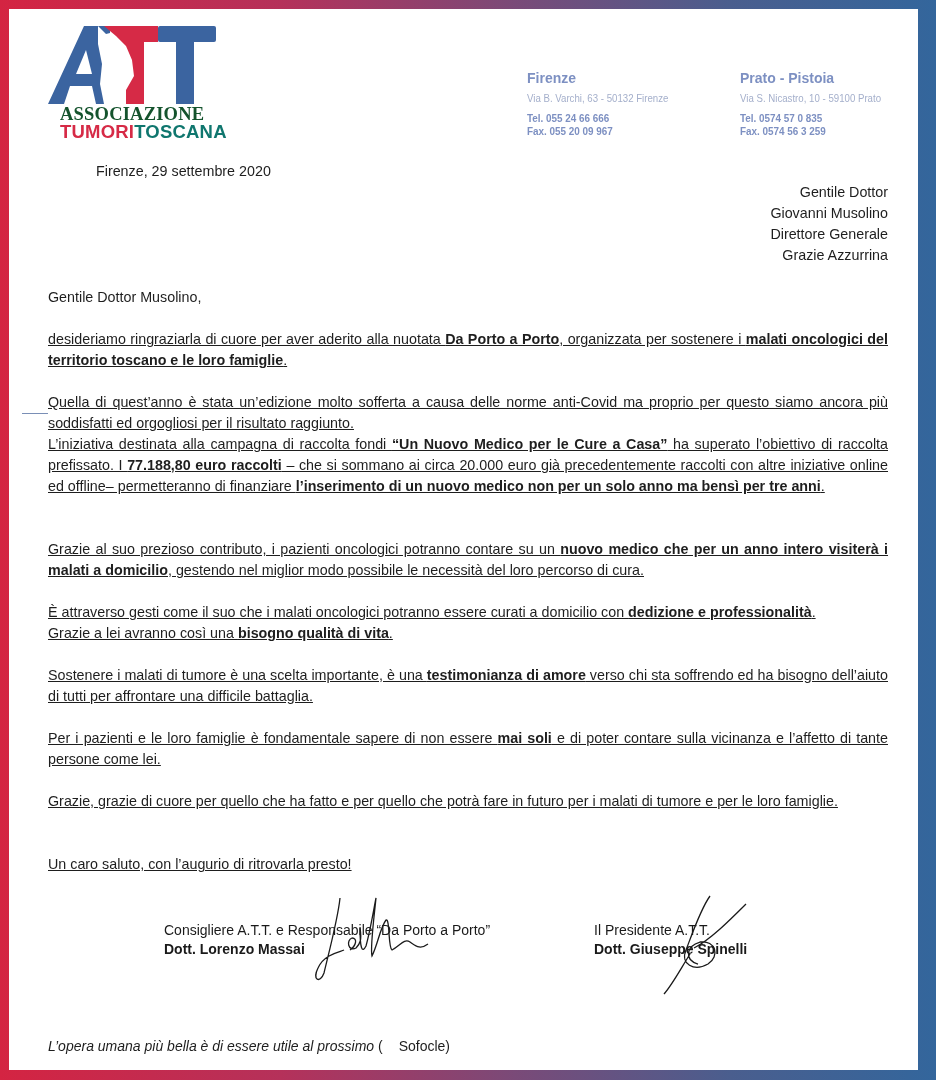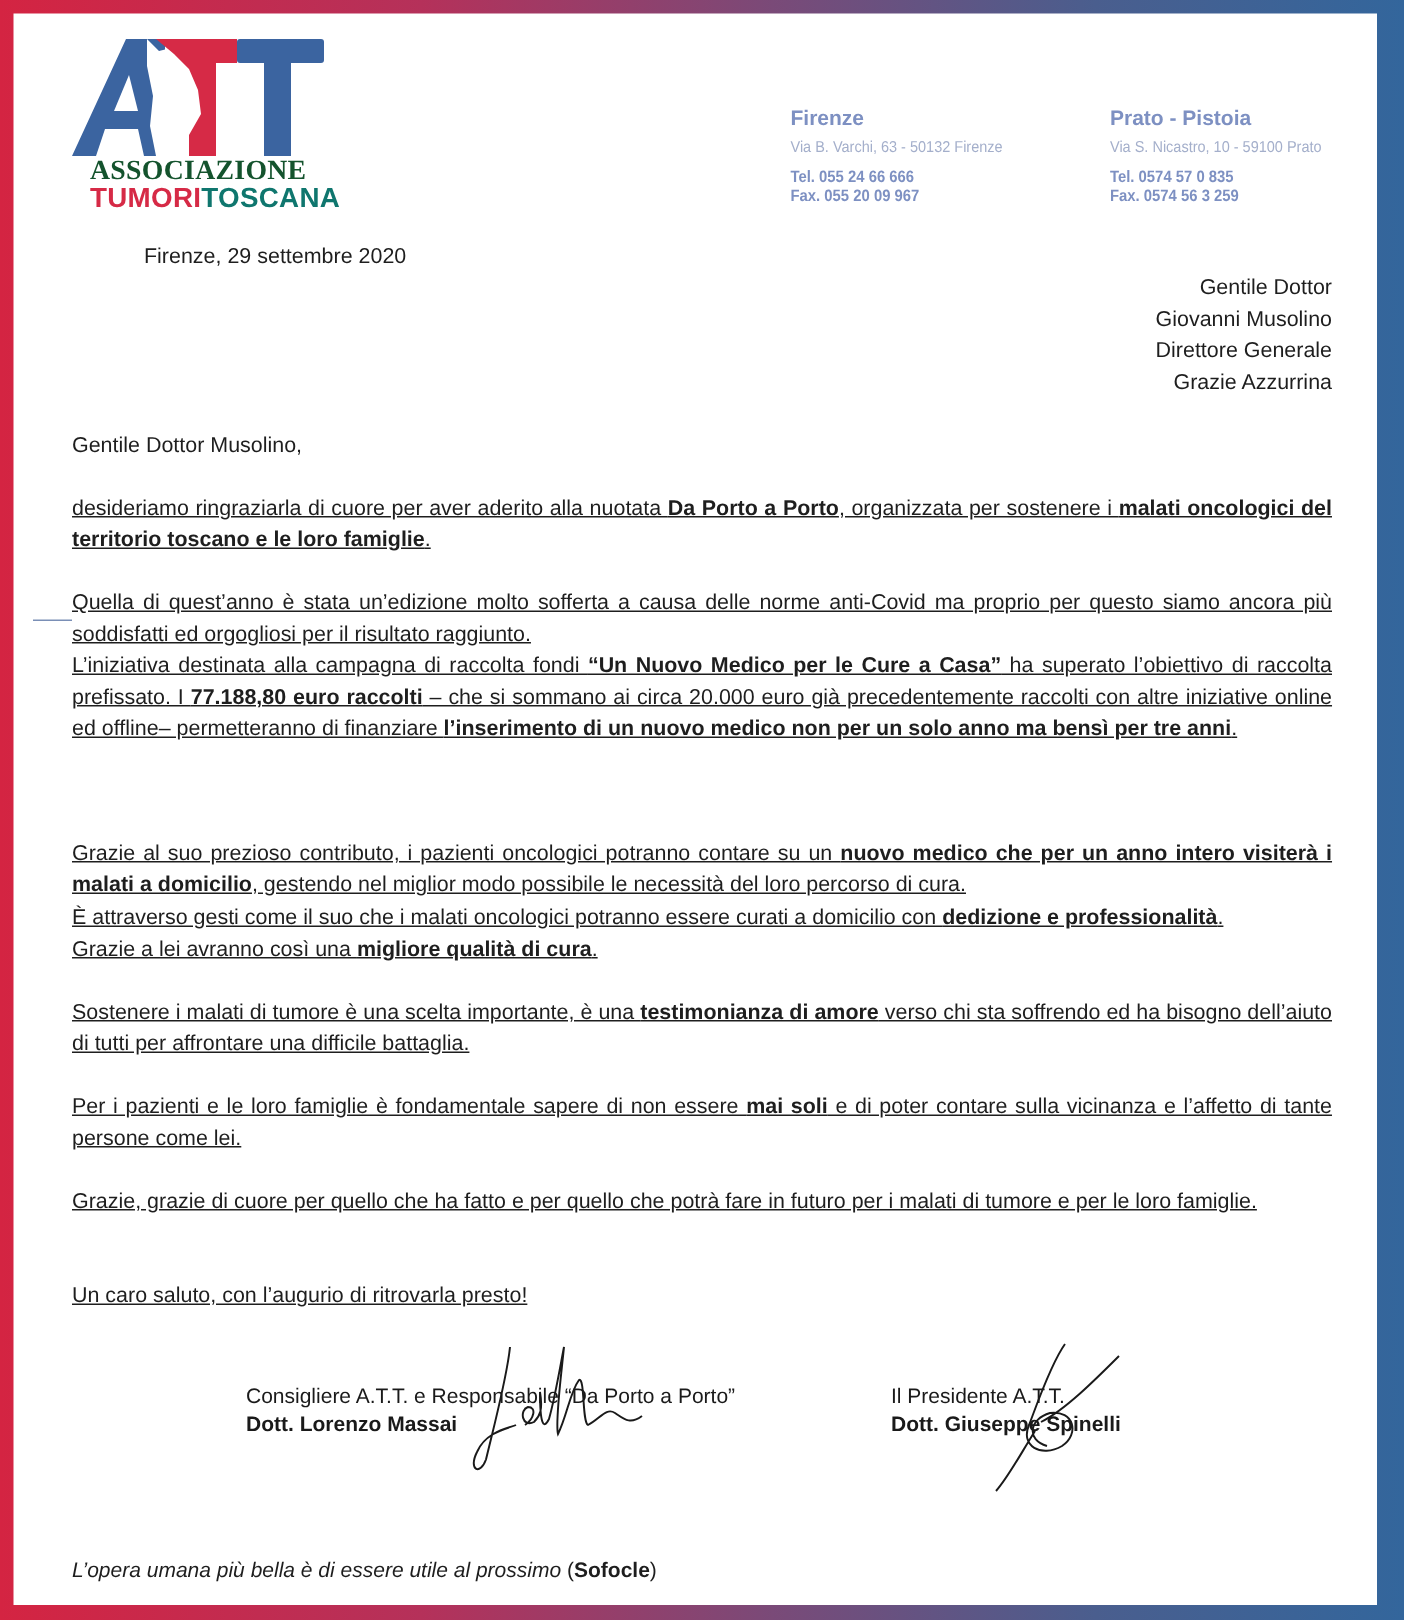--- a/index.html
+++ b/index.html
@@ -32,38 +32,38 @@
   .office .tel { margin-top: 7px; }
 
   .body-text { font-family: "Liberation Sans", sans-serif; color: #1e1e1e; font-size: 14.3px; line-height: 21px; }
   .date { position: absolute; left: 48px; top: 161px; margin-left: 48px; }
   .recipient { position: absolute; right: 48px; top: 182px; text-align: right; }
   .salutation { position: absolute; left: 48px; top: 287px; text-align: right; }
   .para { position: absolute; left: 48px; width: 840px; text-align: justify; text-decoration: underline; }
   .para b { font-weight: bold; }
   .p1 { top: 329px; }
   .p2 { top: 392px; }
-  .p3 { top: 539px; margin-top: 20px; }
+  .p3 { top: 539px; }
   .p4 { top: 602px; }
   .p5 { top: 665px; }
   .p6 { top: 728px; }
   .p7 { top: 791px; }
   .p8 { top: 854px; }
   .margin-mark { position: absolute; left: 22px; top: 413px; width: 26px; height: 1px; background: #7a8fb6; }
 
   .sig-block { position: absolute; font-family: "Liberation Sans", sans-serif; font-size: 14px; line-height: 19px; color: #1a1a1a; }
   .sig-left { left: 164px; top: 921px; }
   .sig-right { left: 594px; top: 921px; }
   .sig-block .role { font-weight: normal; }
   .sig-block .name { font-weight: bold; }
   .signature { position: absolute; }
 
   .quote { position: absolute; left: 48px; top: 1038px; font-family: "Liberation Sans", sans-serif; font-size: 14px; color: #1e1e1e; }
   .quote i { font-style: italic; }
-  .quote b { font-weight: bold; }
+  .quote b { font-weight: normal; margin-left: 16px; }
 </style>
 </head>
 <body>
 
 <div class="frame"></div>
 <div class="sheet"></div>
 
 <div class="logo">
   <svg width="170" height="82" viewBox="0 0 170 82">
 
@@ -102,21 +102,21 @@
   <div>Direttore Generale</div>
   <div>Grazie Azzurrina</div>
 </div>
 
 <div class="body-text salutation">Gentile Dottor Musolino,</div>
 
 <div class="body-text para p1"><span>desideriamo ringraziarla di cuore per aver aderito alla nuotata </span><b>Da Porto a Porto</b><span>, organizzata per sostenere i </span><b>malati oncologici del territorio toscano e le loro famiglie</b><span>.</span></div>
 <div class="margin-mark"></div>
 <div class="body-text para p2"><span>Quella di quest’anno è stata un’edizione molto sofferta a causa delle norme anti-Covid ma proprio per questo siamo ancora più soddisfatti ed orgogliosi per il risultato raggiunto.</span><br><span>L’iniziativa destinata alla campagna di raccolta fondi </span><b>“Un Nuovo Medico per le Cure a Casa”</b><span> ha superato l’obiettivo di raccolta prefissato. I </span><b>77.188,80 euro raccolti</b><span> – che si sommano ai circa 20.000 euro già precedentemente raccolti con altre iniziative online ed offline– permetteranno di finanziare </span><b>l’inserimento di un nuovo medico non per un solo anno ma bensì per tre anni</b><span>.</span></div>
 <div class="body-text para p3"><span>Grazie al suo prezioso contributo, i pazienti oncologici potranno contare su un </span><b>nuovo medico che per un anno intero visiterà i malati a domicilio</b><span>, gestendo nel miglior modo possibile le necessità del loro percorso di cura.</span></div>
-<div class="body-text para p4"><span>È attraverso gesti come il suo che i malati oncologici potranno essere curati a domicilio con </span><b>dedizione e professionalità</b><span>.</span><br><span>Grazie a lei avranno così una </span><b>migliore qualità di cura</b><span>.</span></div>
+<div class="body-text para p4"><span>È attraverso gesti come il suo che i malati oncologici potranno essere curati a domicilio con </span><b>dedizione e professionalità</b><span>.</span><br><span>Grazie a lei avranno così una </span><b>bisogno qualità di vita</b><span>.</span></div>
 <div class="body-text para p5"><span>Sostenere i malati di tumore è una scelta importante, è una </span><b>testimonianza di amore</b><span> verso chi sta soffrendo ed ha bisogno dell’aiuto di tutti per affrontare una difficile battaglia.</span></div>
 <div class="body-text para p6"><span>Per i pazienti e le loro famiglie è fondamentale sapere di non essere </span><b>mai soli</b><span> e di poter contare sulla vicinanza e l’affetto di tante persone come lei.</span></div>
 <div class="body-text para p7"><span>Grazie, grazie di cuore per quello che ha fatto e per quello che potrà fare in futuro per i malati di tumore e per le loro famiglie.</span></div>
 <div class="body-text para p8"><span>Un caro saluto, con l’augurio di ritrovarla presto!</span></div>
 
 <div class="sig-block sig-left">
   <div class="role">Consigliere A.T.T. e Responsabile “Da Porto a Porto”</div>
   <div class="name">Dott. Lorenzo Massai</div>
 </div>
 <svg class="signature" style="left:300px; top:888px;" width="150" height="100" viewBox="0 0 150 100">

